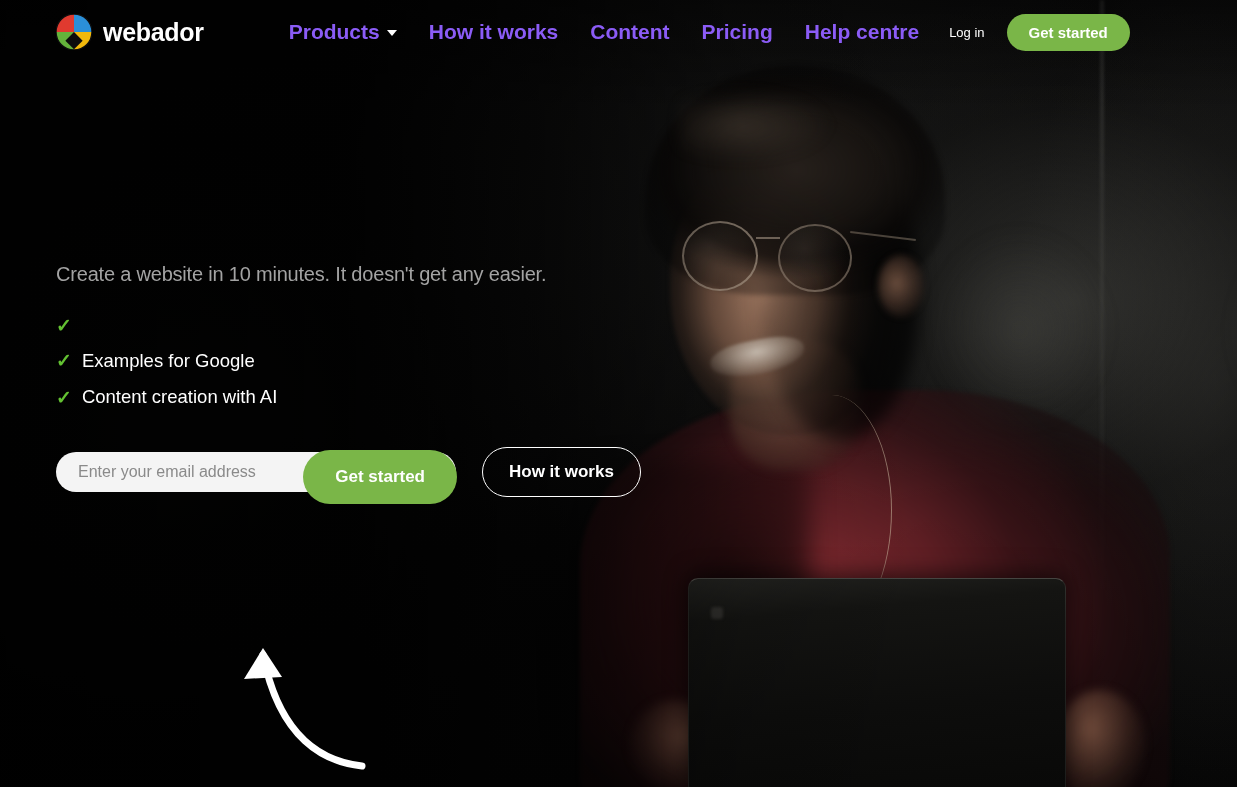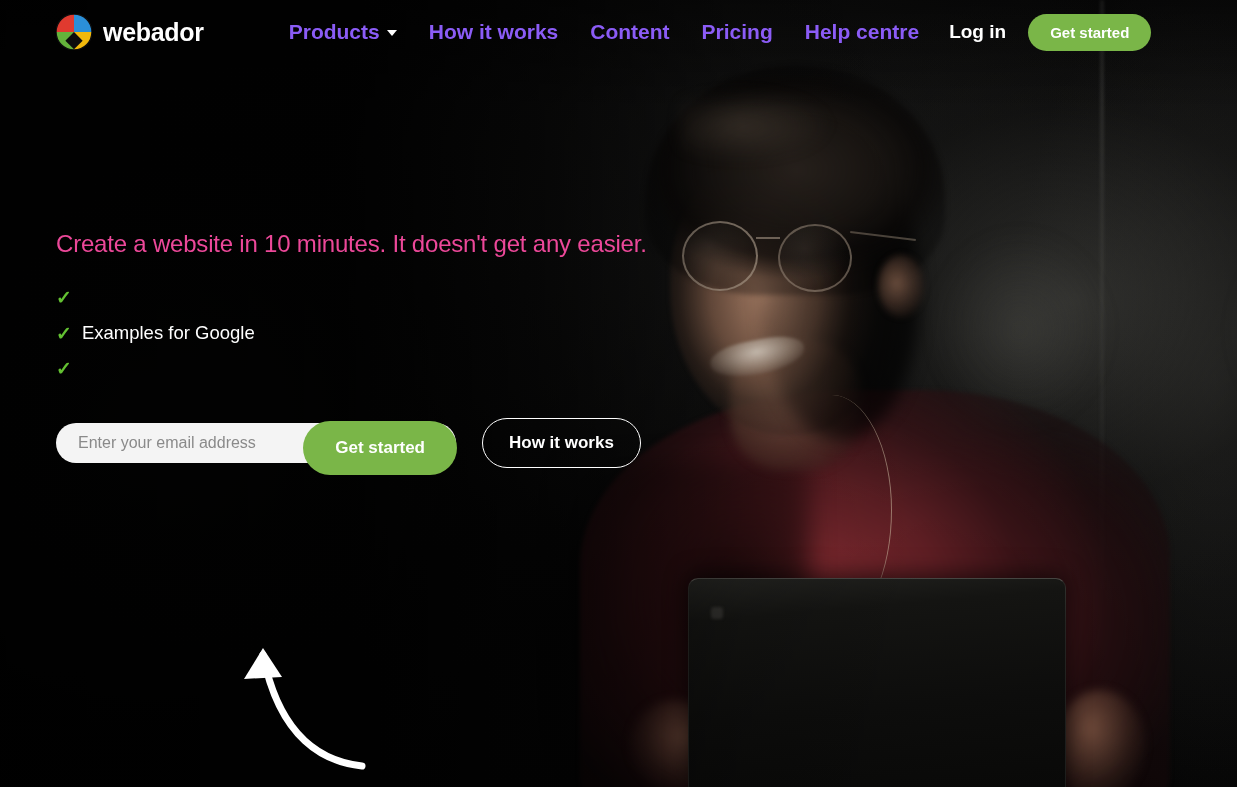--- a/index.html
+++ b/index.html
@@ -190,39 +190,39 @@
     color:#8b5cf6; font-size:21px; font-weight:700; cursor:pointer;
     display:flex; align-items:center; gap:7px; white-space:nowrap;
   }
   .caret {
     width:0; height:0;
     border-left:5px solid transparent; border-right:5px solid transparent;
     border-top:6px solid #fff; display:inline-block; margin-top:2px;
   }
   .header-right { margin-left:auto; display:flex; align-items:center; gap:22px; }
   .login {
-    color:#fff; font-size:19px; font-weight:700; cursor:pointer; white-space:nowrap;
+    color:#fff; font-size:13px; font-weight:400; cursor:pointer; white-space:nowrap;
   }
   .btn-green {
     background:#7ab648; color:#fff;
     font-size:15px; font-weight:700;
     border:none; border-radius:999px;
     padding:10px 22px; cursor:pointer; white-space:nowrap;
     font-family:"Liberation Sans", sans-serif;
   }
 
   
   .hero { position:absolute; left:56px; top:228px; width:700px; z-index:15; }
   h1.headline {
     color:#fff; font-size:53px; line-height:1.04; font-weight:700;
     letter-spacing:-1.2px; margin-bottom:24px;
   }
   .subhead {
-    color:#ec4899; font-size:24px; line-height:1.33; font-weight:400;
-    letter-spacing:-0.2px; max-width:660px; margin-bottom:28px;
+    color:#a3a3a3; font-size:20px; line-height:1.33; font-weight:400;
+    letter-spacing:-0.2px; max-width:660px; margin-bottom:28px;margin-top:33px;
   }
   .bullets { list-style:none; margin-bottom:40px; }
   .bullet {
     display:flex; align-items:center; gap:10px;
     color:#fff; font-size:18.5px; line-height:1.1; margin-bottom:16px;
   }
   .check { color:#63c132; font-size:19px; font-weight:700; line-height:1; }
 
   
   .form-row { display:flex; align-items:center; gap:26px; }
@@ -348,20 +348,21 @@
     <ul class="bullets">
       <li class="bullet">
         <span class="check">✓</span>
       </li>
       <li class="bullet">
         <span class="check">✓</span>
         <span>Examples for Google</span>
       </li>
       <li class="bullet">
         <span class="check">✓</span>
+        <span>Content creation with AI</span>
       </li>
     </ul>
 
     <div class="form-row">
       <div class="email-pill">
         <input class="email-input" type="email" placeholder="Enter your email address" style="">
         <button class="submit-btn">Get started</button>
       </div>
       <button class="btn-outline">How it works</button>
     </div>

